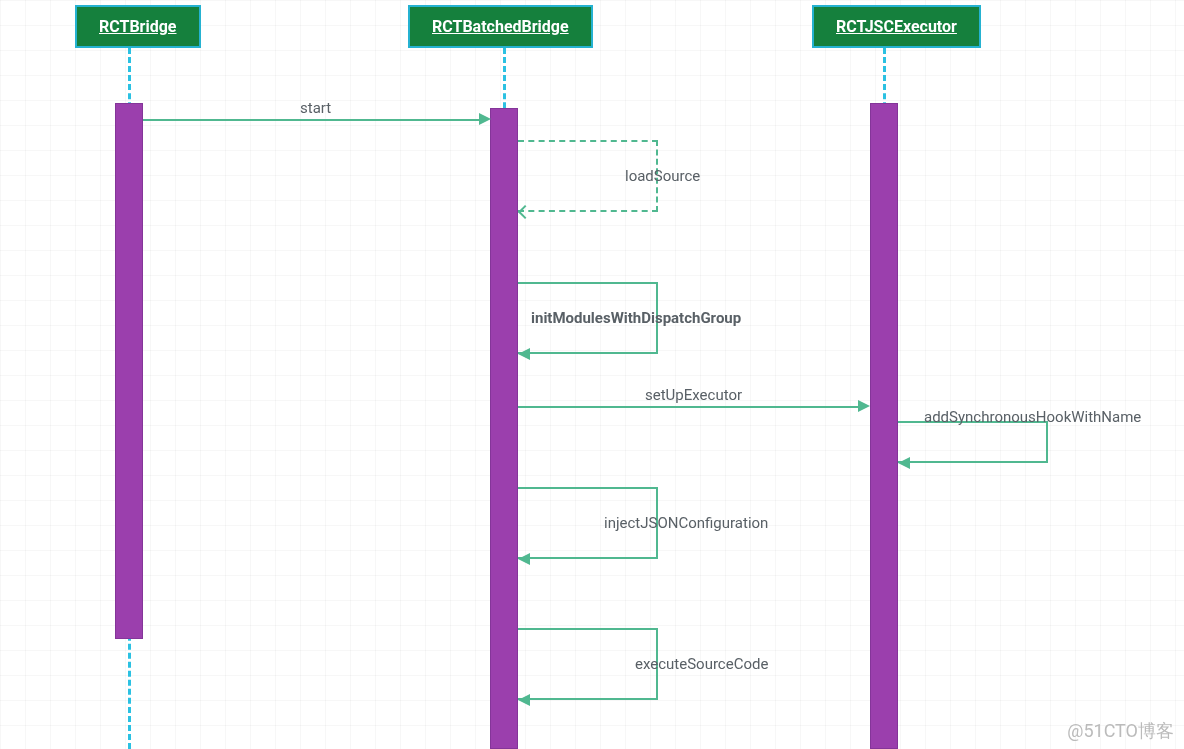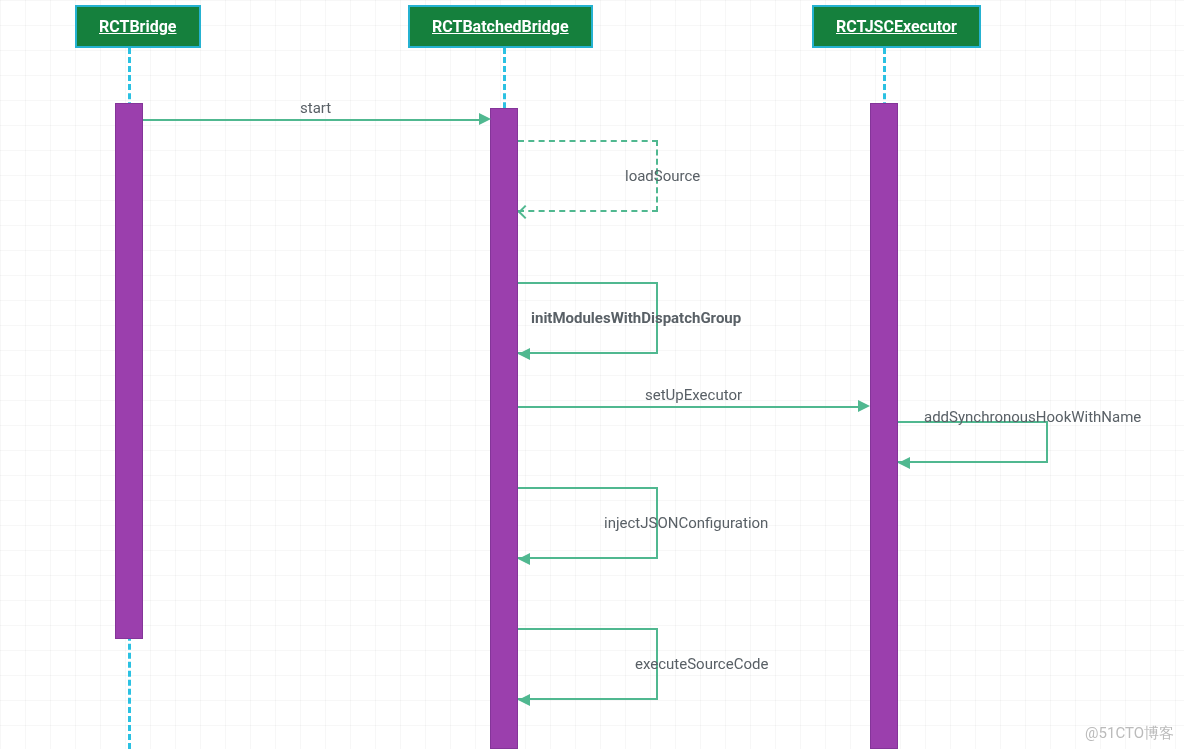--- a/index.html
+++ b/index.html
@@ -83,21 +83,21 @@
   .self-box-dashed {
     position: absolute;
     border-top: 2px dashed #50b890;
     border-right: 2px dashed #50b890;
     border-bottom: 2px dashed #50b890;
   }
   .watermark {
     position: absolute;
     bottom: 6px;
     right: 10px;
-    font-size: 15px;
+    font-size: 18px;
     color: #bbbbbb;
   }
 </style>
 </head>
 <body>
 
 <div class="participant-header" style="left:75px;">RCTBridge</div>
 <div class="participant-header" style="left:408px;">RCTBatchedBridge</div>
 <div class="participant-header" style="left:812px;text-decoration:underline;">RCTJSCExecutor</div>
 

